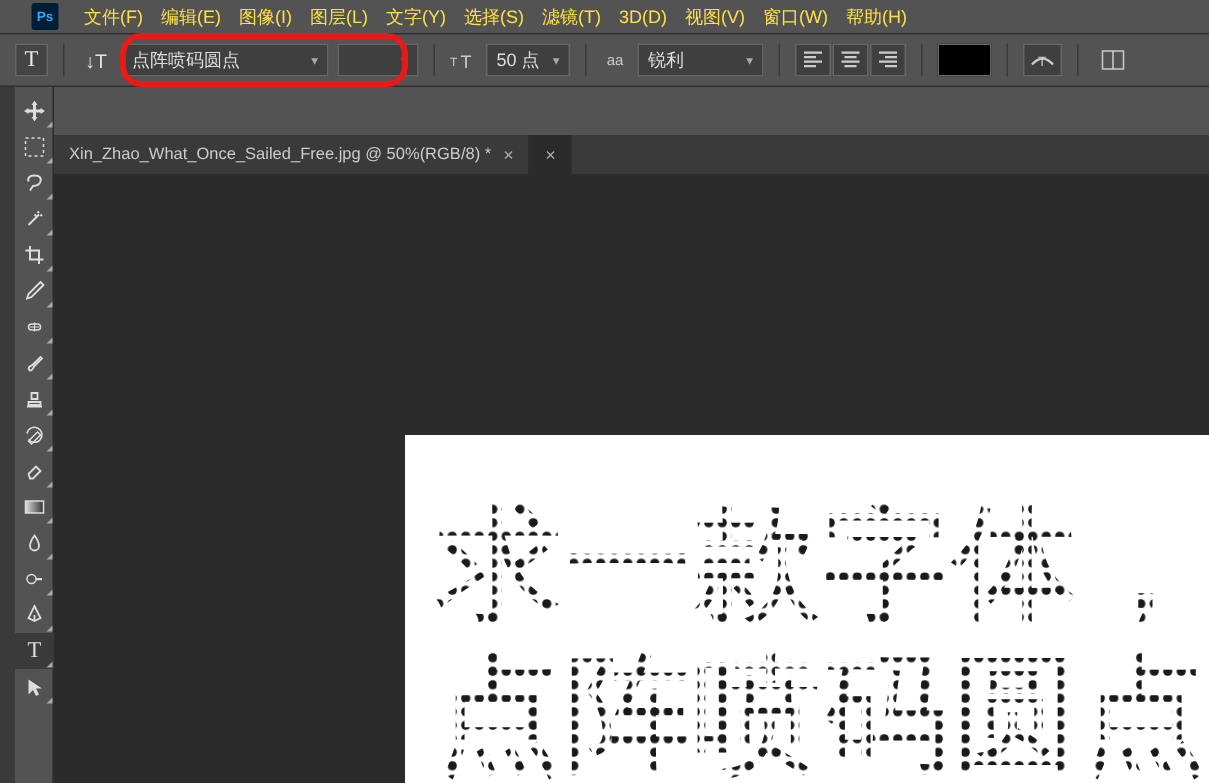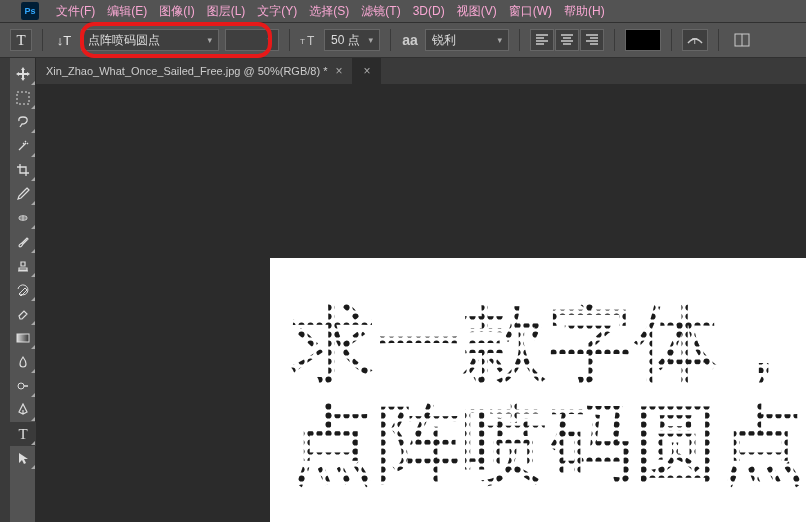--- a/index.html
+++ b/index.html
@@ -1,21 +1,21 @@
 <!DOCTYPE html>
 <html><head>
 <meta charset="utf-8">
 <style>
 * { margin: 0; padding: 0; box-sizing: border-box; }
 body { font-family: "Microsoft YaHei", sans-serif; background: #535353; width: 806px; height: 522px; overflow: hidden; font-size: 12px; color: #e6e6e6; }
 
 .menubar { background: #535353; height: 22px; display: flex; align-items: center; padding: 0 18px; }
 .logo { width: 24px; height: 18px; display: flex; align-items: center; justify-content: center; margin-right: 8px; }
 .logo svg { width: 20px; height: 18px; }
-.menu-item { padding: 2px 6px; color: #f9a8d4; cursor: default; }
+.menu-item { padding: 2px 6px; color: #fde047; cursor: default; }
 
 .optionsbar { background: #535353; height: 36px; display: flex; align-items: center; border-top: 1px solid #303030; border-bottom: 1px solid #303030; padding: 0 10px; gap: 6px; position: relative; }
 .tool-icon { width: 22px; height: 22px; display: flex; align-items: center; justify-content: center; border: 1px solid #666; background: #444; }
 .sep { width: 1px; height: 22px; background: #3a3a3a; margin: 0 4px; }
 .dropdown { background: #3f3f3f; border: 1px solid #666; height: 22px; display: flex; align-items: center; padding: 0 6px; color: #ddd; position: relative; }
 .dropdown .arrow { margin-left: auto; font-size: 9px; color: #aaa; }
 .font-dd { width: 138px; }
 .style-dd { width: 54px; }
 .size-dd { width: 56px; }
 .aa-dd { width: 84px; font-family: Liberation Serif, serif; }
@@ -28,21 +28,21 @@
 
 .highlight-ring { position: absolute; border: 4px solid #e71919; border-radius: 14px; pointer-events: none; }
 
 .work-area { display: flex; height: calc(522px - 58px); }
 .tool-gutter { width: 10px; background: #3a3a3a; }
 .toolbox { width: 26px; background: #535353; display: flex; flex-direction: column; padding-top: 4px; border-right: 1px solid #2b2b2b; }
 .tool { width: 26px; height: 24px; display: flex; align-items: center; justify-content: center; color: #ddd; position: relative; }
 .tool.selected { background: #3a3a3a; }
 .tool-flyout-mark { position: absolute; right: 1px; bottom: 1px; width: 0; height: 0; border-right: 4px solid #aaa; border-top: 4px solid transparent; }
 
-.main { flex: 1; background: #a3a3a3; display: flex; flex-direction: column; }
+.main { flex: 1; background: #a3a3a3; display: flex; flex-direction: column; margin-top: 32px; }
 .tabs { height: 26px; background: #3a3a3a; display: flex; align-items: stretch; }
 .tab { padding: 0 10px; display: flex; align-items: center; gap: 8px; color: #ccc; border-right: 1px solid #2b2b2b; font-size: 11px; }
 .tab.active { background: #2b2b2b; color: #fff; }
 .tab .close { color: #aaa; font-size: 12px; }
 
 .canvas-wrap { flex: 1; background: #2b2b2b; position: relative; overflow: hidden; }
 .canvas { position: absolute; left: 234px; top: 174px; width: 572px; height: 290px; background: #fff; }
 .dot-text { font-family: sans-serif; font-weight: 400; }
 .canvas svg { width: 100%; }
 </style>
@@ -86,21 +86,21 @@
       <svg width="18" height="14" viewBox="0 0 18 14">
         <text x="0" y="11" font-size="8" fill="#ccc">T</text>
         <text x="7" y="12" font-size="12" fill="#ccc">T</text>
       </svg>
     </div>
   <div class="dropdown size-dd">
     <span>50 点</span>
     <span class="arrow">▾</span>
   </div>
   <div class="sep"></div>
-  <div class="size-icon" style="font-size:14px;color:#ccc;font-weight:bold;">aa</div>
+  <div class="size-icon" style="font-size:10px;color:#ccc;">aa</div>
   <div class="dropdown aa-dd">
     <span>锐利</span>
     <span class="arrow">▾</span>
   </div>
   <div class="sep"></div>
   <div class="align-group">
     <div class="align-btn">
         <svg viewBox="0 0 14 12">
           <path d="M1 1h12M1 4h8M1 7h12M1 10h8" stroke="#ccc" stroke-width="1.5"></path>
         </svg>

